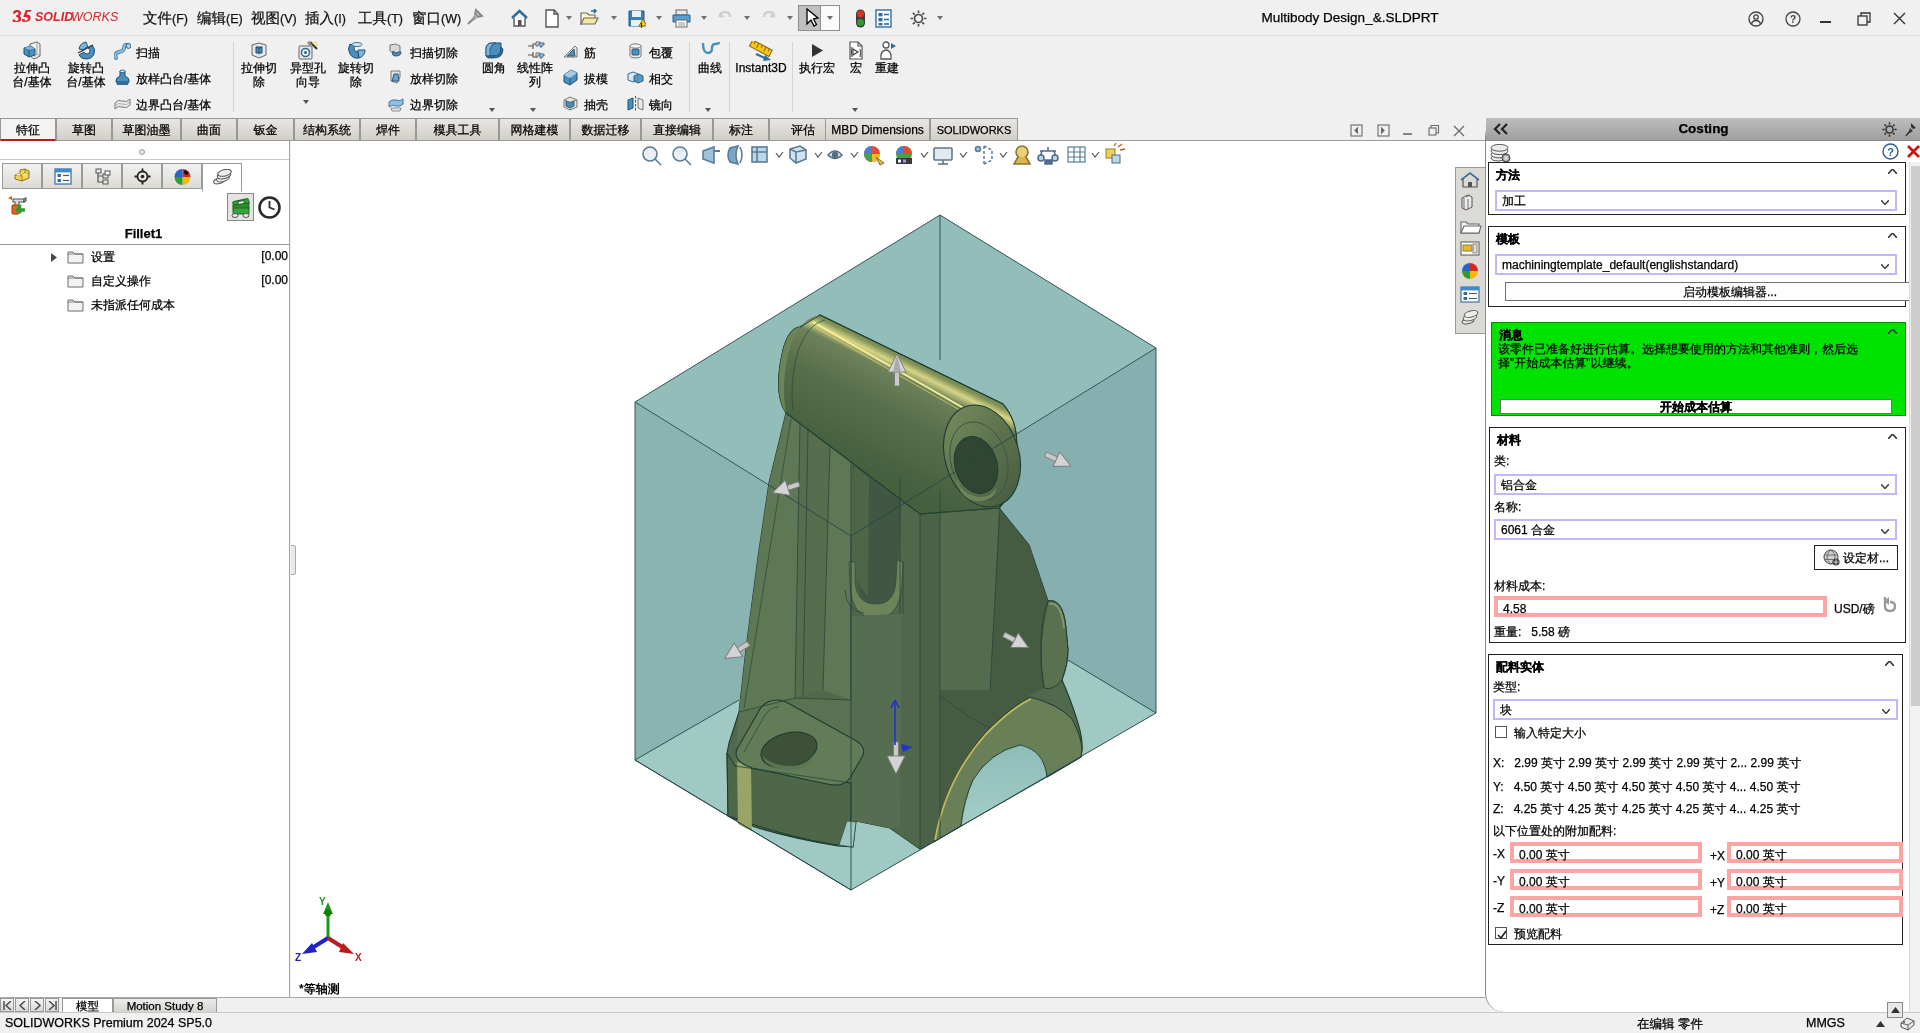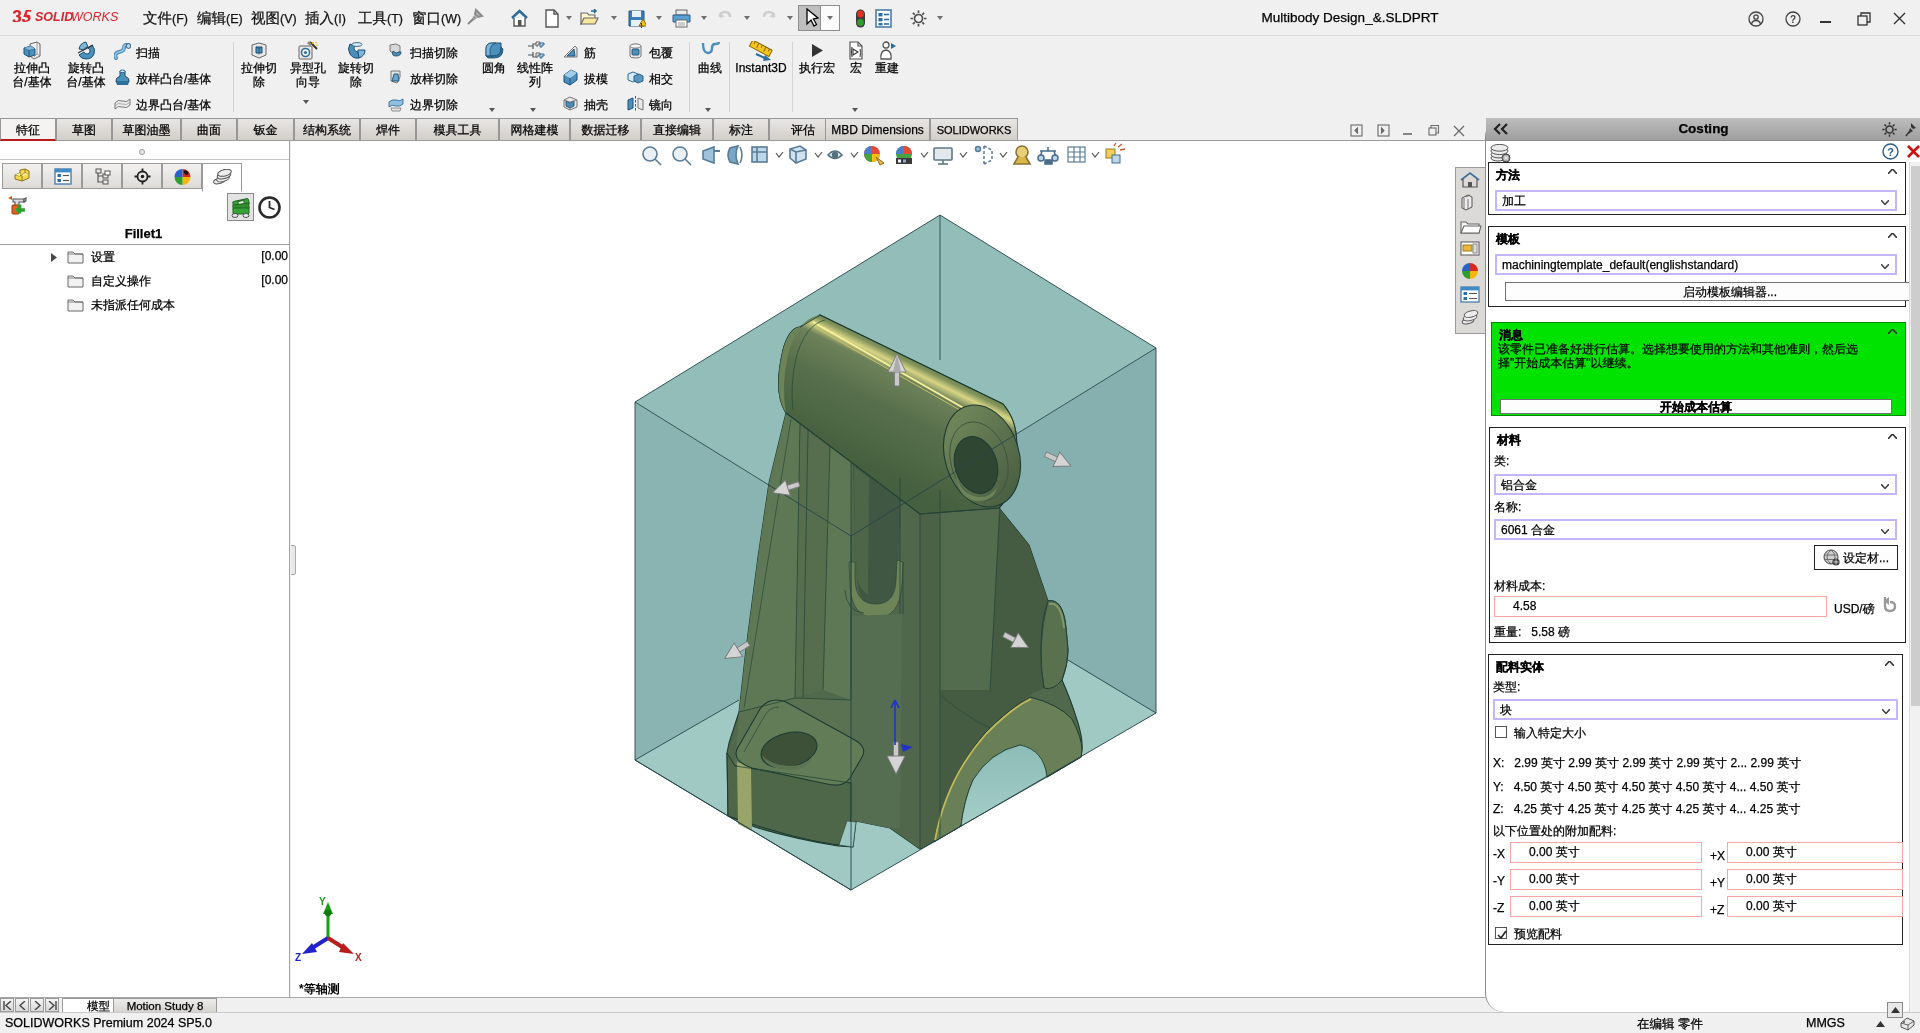--- a/index.html
+++ b/index.html
@@ -43,21 +43,21 @@
 
 
 #rightpanel { position:absolute; left:1485px; top:118px; width:435px; height:894px; background:#fff; border-left:1px solid #8a8a8a;border-radius:19px; }
 #cheader { position:absolute; left:0; top:0; width:435px; height:23px; background:linear-gradient(#bdbdbd,#9f9f9f); border-bottom:1px solid #8a8a8a; }
 .gbox { position:absolute; left:6px; width:417px; border:1px solid #222; background:#fff; }
 .glabel { position:absolute; left:7px; top:4px; font-size:12px; font-weight:bold; color:#000; }
 .gchev { position:absolute; right:8px; top:6px; width:9px; height:5px; }
 .combo { position:absolute; height:21px; background:#fff; border:2px solid #c4b5fd; font-size:12px; color:#000; line-height:19px; padding-left:5px; }
 .combo .cv { position:absolute; right:6px; top:8px; width:8px; height:5px; }
 .ilabel { position:absolute; font-size:12px; color:#000; }
-.tbox { position:absolute; height:21px; background:#fff; border:1px solid #fca5a5; font-size:12px; line-height:19px; padding-left:18px; color:#000; }
+.tbox { position:absolute; height:21px; background:#fff; border:4px solid #fca5a5; font-size:12px; line-height:19px; padding-left:5px; color:#000; }
 .btn { position:absolute; background:#fdfdfd; border:1px solid #707070; font-size:12px; color:#000; text-align:center; }
 
 
 #bottombar { position:absolute; left:0; top:997px; width:1485px; height:15px; background:#f0f0f0; border-top:1px solid #a8a8a8; }
 #statusbar { position:absolute; left:0; top:1012px; width:1920px; height:21px; background:#f0f0f0; border-top:1px solid #c9c9c9; font-size:12.5px; color:#000; }
 .btab { position:absolute; top:0; height:15px; font-size:11.5px; line-height:15px; text-align:center; color:#000; }
 </style>
 </head>
 <body>
 <div id="app">
@@ -935,21 +935,21 @@
       <svg class="abs" style="left:18px;top:3px" width="8" height="9" viewBox="0 0 8 9">
           <path d="M7,0 L2,4.5 L7,9" fill="none" stroke="#444" stroke-width="1.4"></path>
         </svg>
       <svg class="abs" style="left:34px;top:3px" width="8" height="9" viewBox="0 0 8 9">
           <path d="M1,0 L6,4.5 L1,9" fill="none" stroke="#444" stroke-width="1.4"></path>
         </svg>
       <svg class="abs" style="left:48px;top:3px" width="10" height="9" viewBox="0 0 10 9">
           <path d="M8,0 L8,9 M1,0 L6,4.5 L1,9" fill="none" stroke="#444" stroke-width="1.4"></path>
         </svg>
     </div>
-    <div class="btab" style="left:62px;width:73px;background:#fff;border:1px solid #999;border-bottom:none">模型</div>
+    <div class="btab" style="left:62px;width:51px;background:#fff;border:1px solid #999;border-bottom:none">模型</div>
     <div class="btab" style="left:113px;width:104px;background:linear-gradient(#ececec,#d5d2cd);border:1px solid #999;border-bottom:none">Motion Study 8</div>
   </div>
   <div id="statusbar">
     <div class="abs" style="left:5px;top:3px">SOLIDWORKS Premium 2024 SP5.0</div>
     <div class="abs" style="left:1637px;top:3px">在编辑 零件</div>
     <div class="abs" style="left:1806px;top:3px">MMGS</div>
     <svg class="abs" style="left:1876px;top:8px" width="9" height="6" viewBox="0 0 9 6">
         <path d="M0,6 L4.5,0 L9,6" fill="#333"></path>
       </svg>
     <svg class="abs" style="left:1899px;top:2px" width="17" height="17" viewBox="0 0 17 17">

